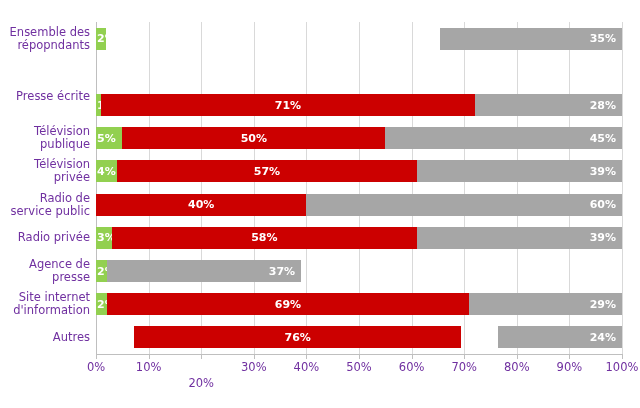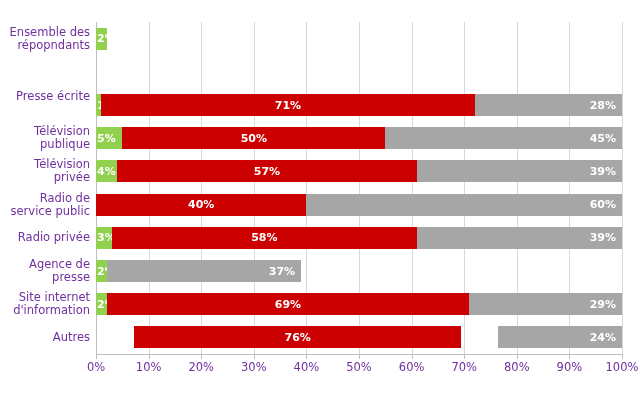--- a/index.html
+++ b/index.html
@@ -165,20 +165,23 @@
         <div class="gridline" style="left: 526px;"></div>
       </div>
     <div id="rows">
         <div class="row" style="top: 5.6px; height: 22px;">
           <div class="seg seg-oui" style="width: 10.52px;">
             <span class="seg-label">2%</span>
           </div>
           <div class="seg seg-non" style="width: 336.64px; margin-top: 32px;">
             <span class="seg-label">64%</span>
           </div>
+          <div class="seg seg-nsp" style="width: 184.1px;">
+            <span class="seg-label">35%</span>
+          </div>
         </div>
         <div class="row" style="top: 72px; height: 22px;">
           <div class="seg seg-oui" style="width: 5.26px;">
             <span class="seg-label">1%</span>
           </div>
           <div class="seg seg-non" style="width: 373.46px;">
             <span class="seg-label">71%</span>
           </div>
           <div class="seg seg-nsp" style="width: 147.28px;">
             <span class="seg-label">28%</span>
@@ -255,21 +258,21 @@
       </div>
   </div>
 
   <div id="xaxis"></div>
   <div id="xticks">
       <div class="tick" style="left: 96px;"></div>
       <div class="tick-label" style="left: 96px;">0%</div>
       <div class="tick" style="left: 148.6px;"></div>
       <div class="tick-label" style="left: 148.6px;">10%</div>
       <div class="tick" style="left: 201.2px;"></div>
-      <div class="tick-label" style="left: 201.2px;">20%</div>
+      <div class="tick-label" style="left: 201.2px; margin-top: 16px;">20%</div>
       <div class="tick" style="left: 253.8px;"></div>
       <div class="tick-label" style="left: 253.8px;">30%</div>
       <div class="tick" style="left: 306.4px;"></div>
       <div class="tick-label" style="left: 306.4px;">40%</div>
       <div class="tick" style="left: 359px;"></div>
       <div class="tick-label" style="left: 359px;">50%</div>
       <div class="tick" style="left: 411.6px;"></div>
       <div class="tick-label" style="left: 411.6px;">60%</div>
       <div class="tick" style="left: 464.2px;"></div>
       <div class="tick-label" style="left: 464.2px;">70%</div>

